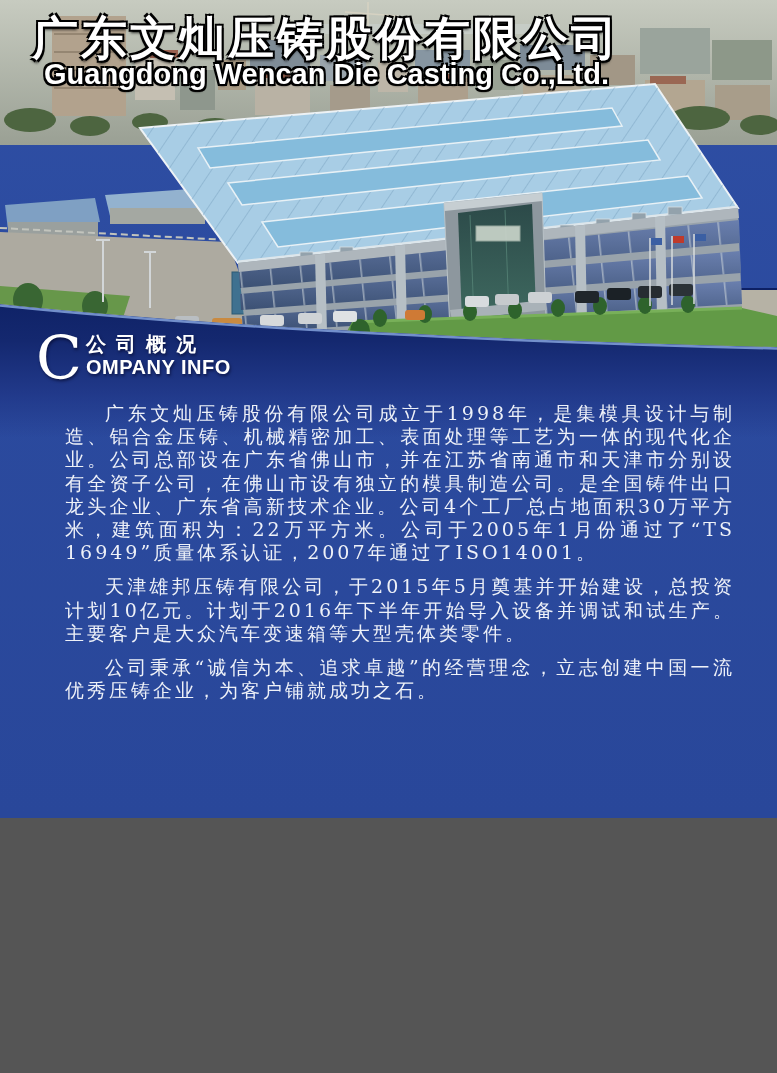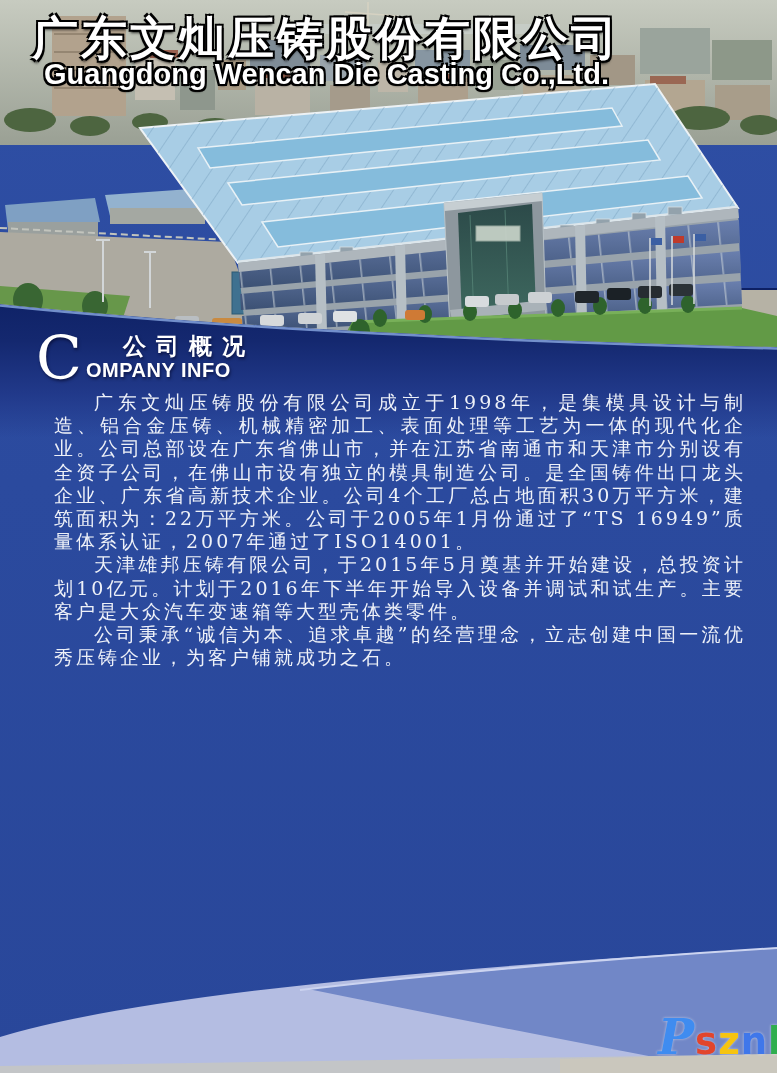--- a/index.html
+++ b/index.html
@@ -1,17 +1,17 @@
 <!DOCTYPE html>
 <html><head>
 <meta charset="utf-8">
 <style>
   html,body{margin:0;padding:0;background:#555;}
   .page{
-    position:relative;width:777px;height:1073px;margin:0 auto;overflow:hidden;
+    position:relative;width:777px;height:818px;margin:0 auto;overflow:hidden;
     background:linear-gradient(180deg,#2f4fa5 0%,#2b4a9e 45%,#29479a 100%);
     font-family:"DejaVu Serif","Liberation Serif",serif;
   }
   
   .navy-band{
     position:absolute;left:0;top:288px;width:777px;height:150px;
     background:linear-gradient(180deg,#0d2064 0%,#14286f 35%,#21398a 70%,rgba(43,74,158,0) 100%);
   }
   .photo-wrap{position:absolute;left:0;top:0;width:777px;height:352px;}
   .photo-wrap svg{display:block;}
@@ -32,33 +32,33 @@
     position:absolute;left:36px;top:334px;display:flex;align-items:flex-start;color:#fff;
     text-shadow:1px 2px 3px rgba(0,0,30,.55);
   }
   .drop-cap{
     font-family:"DejaVu Serif","Liberation Serif",serif;font-size:60px;line-height:.82;
     font-weight:normal;margin-right:4px;
   }
   .sect-stack{display:flex;flex-direction:column;}
   .sect-cn{
     font-family:"DejaVu Sans","Liberation Sans",sans-serif;font-weight:bold;
-    font-size:23px;letter-spacing:10px;line-height:1.05;margin-left:37px;
+    font-size:20px;letter-spacing:10px;line-height:1.05;
   }
   .sect-en{
     font-family:"Liberation Sans","DejaVu Sans",sans-serif;font-weight:bold;
     font-size:20px;letter-spacing:.5px;line-height:1;margin-top:2px;
   }
   
   .body-text{
     position:absolute;left:54px;top:391px;width:692px;color:#eef1f8;
     font-size:19px;line-height:23.2px;letter-spacing:3px;
     text-align:justify;text-justify:inter-ideograph;
   }
-  .body-text p{margin:0;}
+  .body-text p{margin:11px;}
   .body-text p.indent{text-indent:40px;}
   
   .bottom-waves{position:absolute;left:0;top:940px;}
   
   .watermark{
     position:absolute;left:658px;top:1004px;
     font-family:"DejaVu Sans","Liberation Sans",sans-serif;font-weight:bold;
     font-size:37px;line-height:1.4;letter-spacing:1px;white-space:nowrap;
     text-shadow:0 0 3px rgba(255,255,255,.55);
   }

